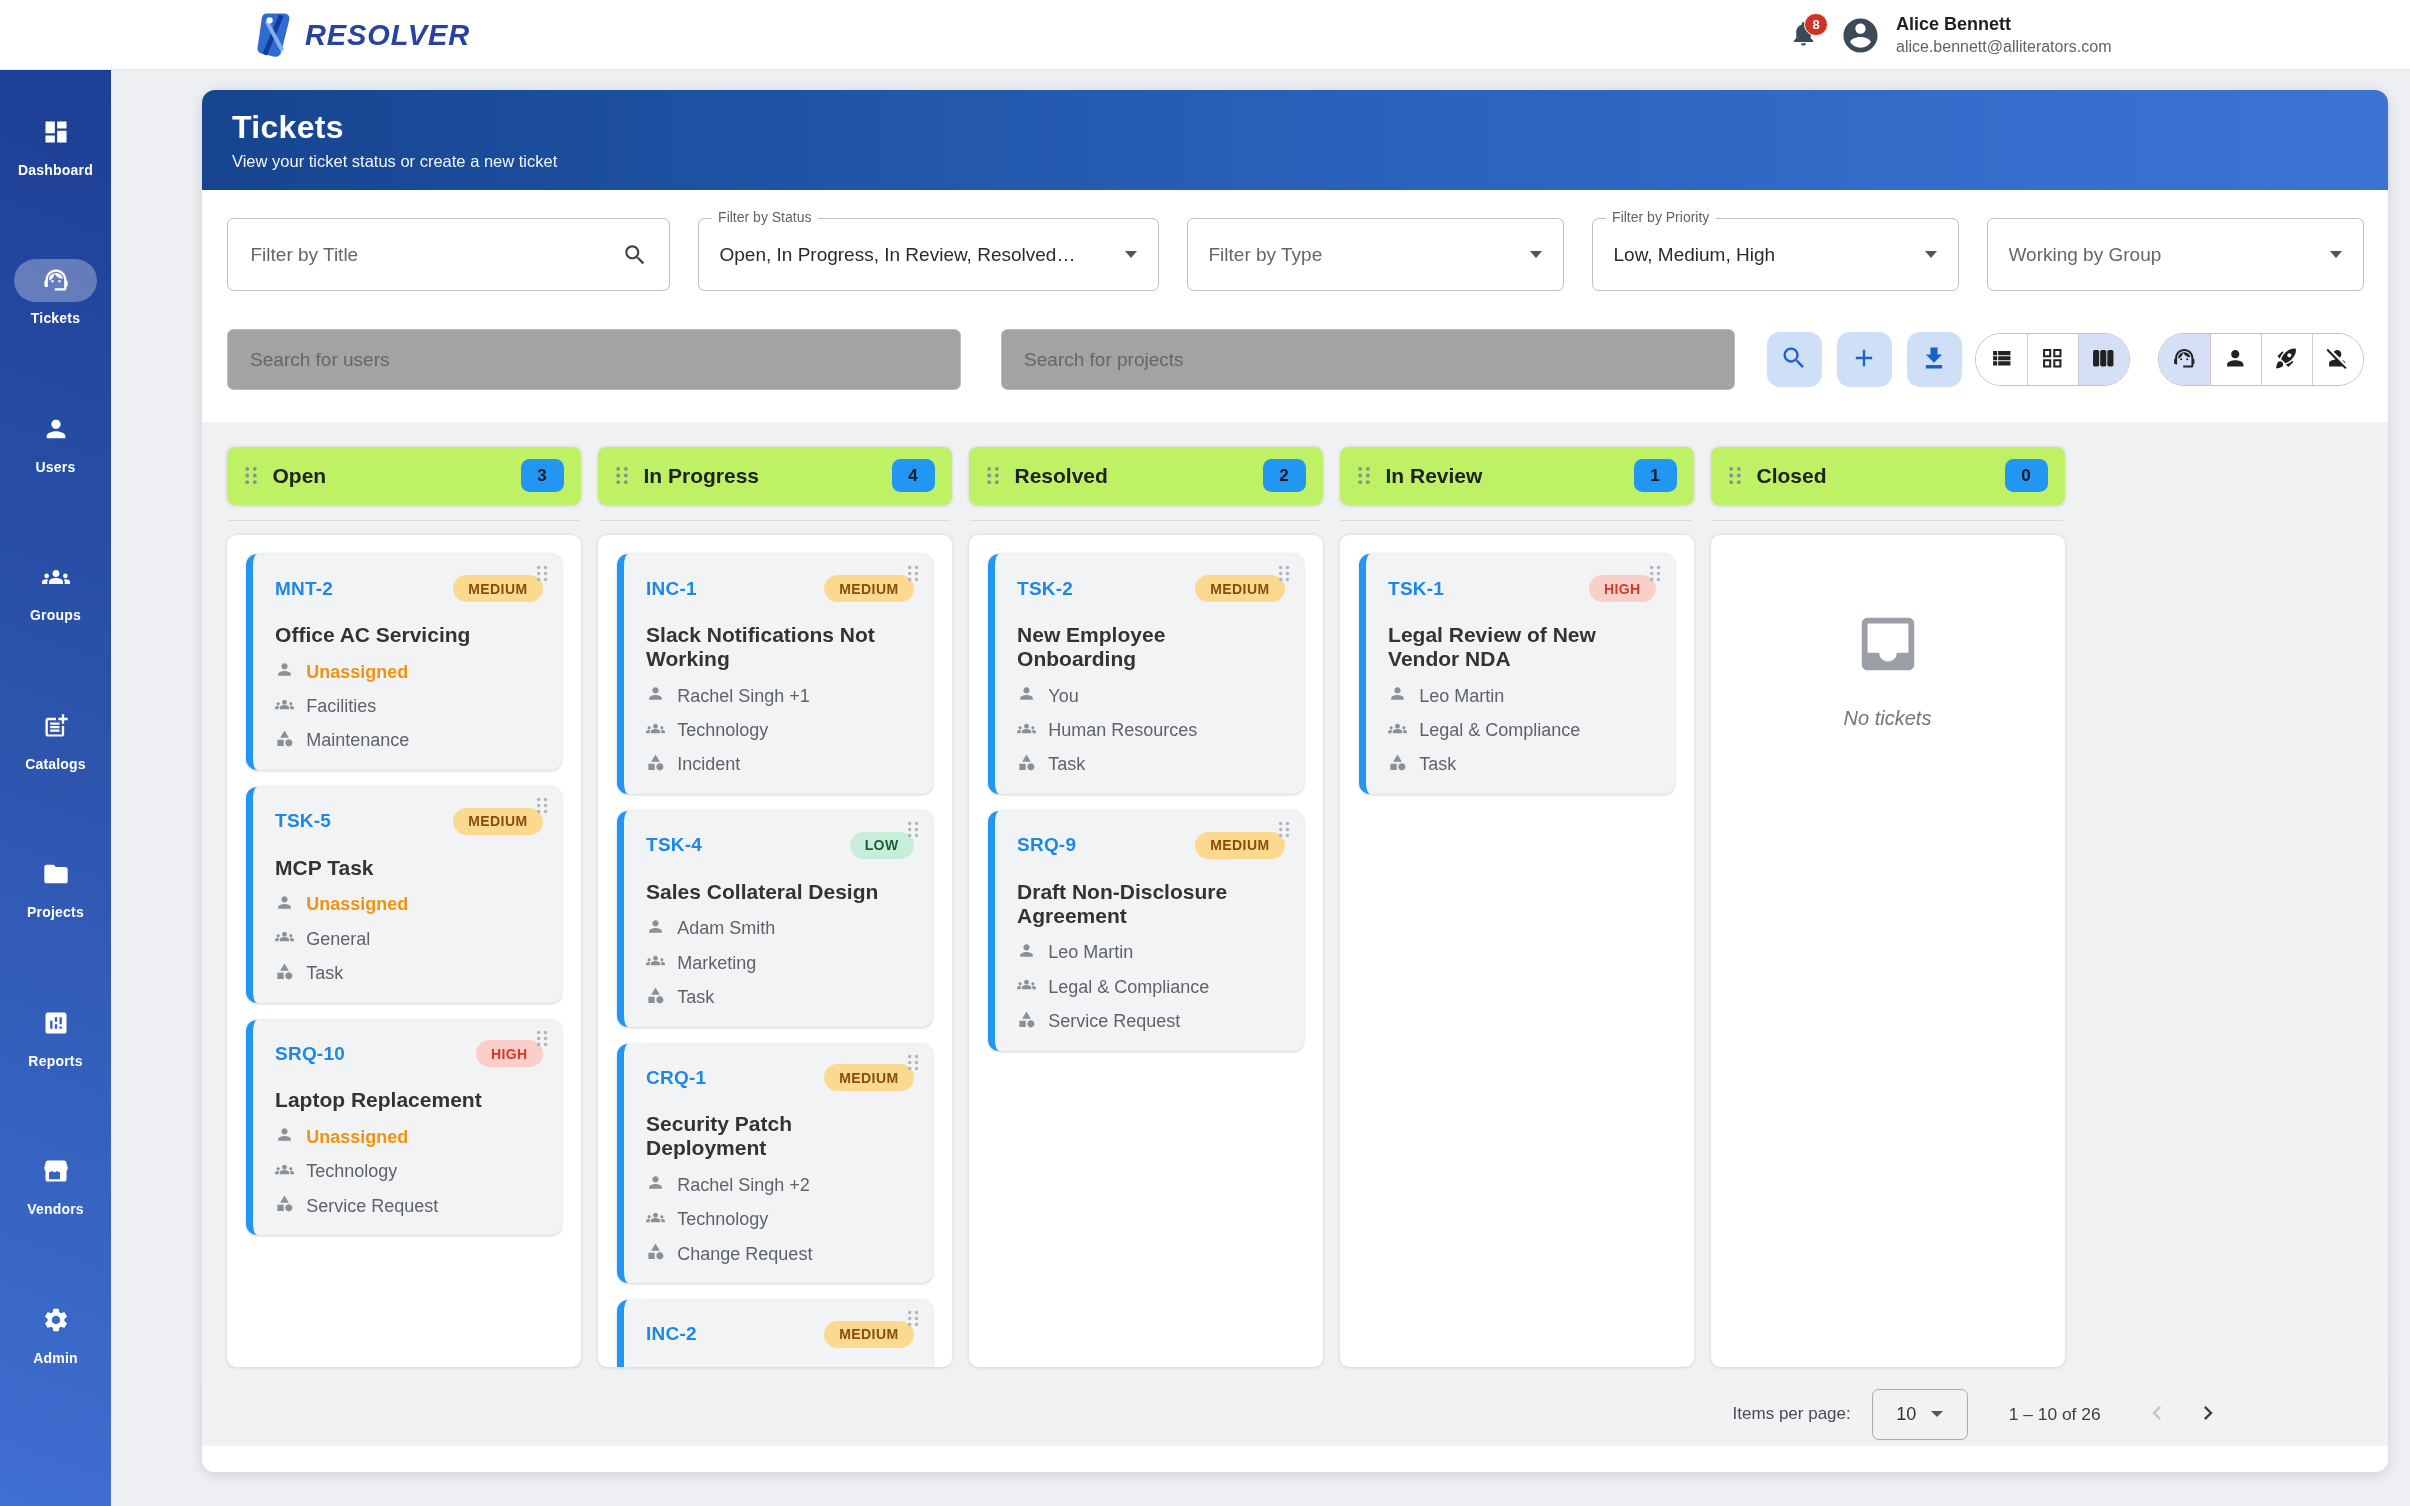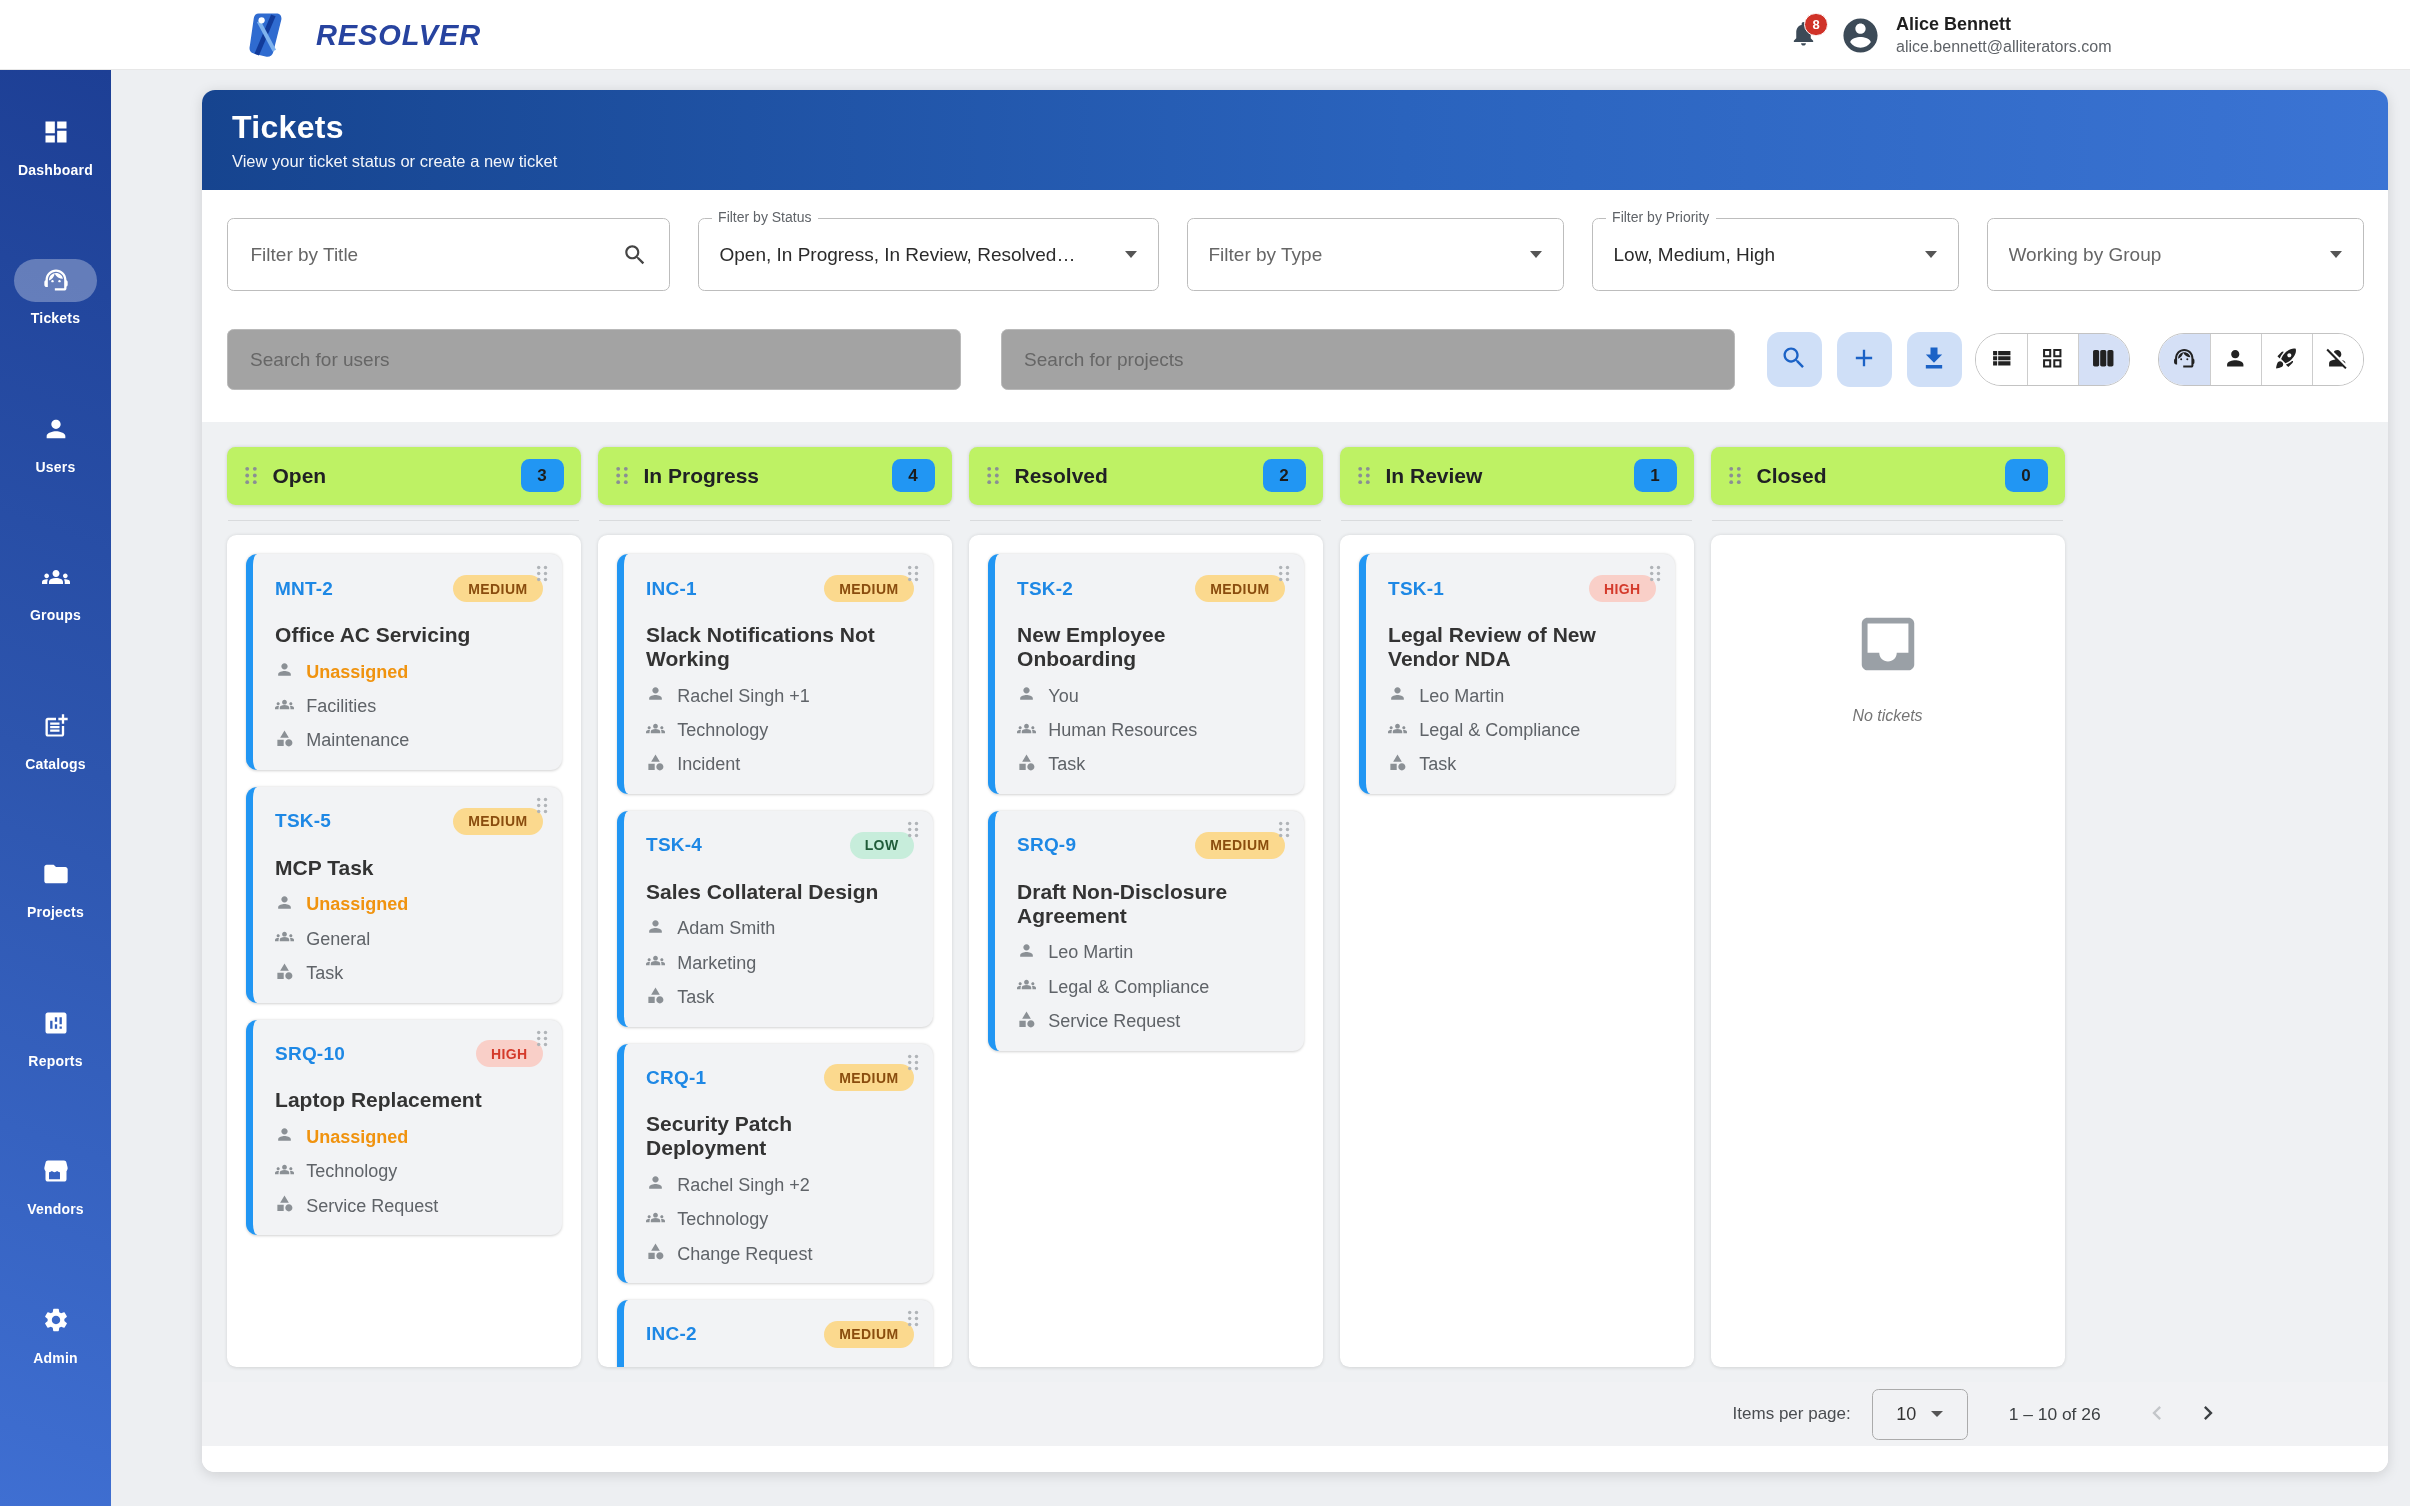--- a/index.html
+++ b/index.html
@@ -7,21 +7,21 @@
   body {
     width:2411px; height:1507px; overflow:hidden;
     background:#edeff2;
     font-family:"Liberation Sans", sans-serif;
     -webkit-font-smoothing:antialiased;
   }
   .app { position:relative; width:2411px; height:1507px; }
 
   
   .topbar { position:absolute; top:0; left:0; right:0; height:70px; background:#fff; border-bottom:0.9px solid #e7e7e7; z-index:20; }
-  .logo { position:absolute; left:243px; top:50%; transform:translateY(-50%); display:flex; align-items:center; gap:26px; }
+  .logo { position:absolute; left:251px; top:50%; transform:translateY(-50%); display:flex; align-items:center; gap:7px; }
   .logo-mark svg { width:47px; height:47px; display:block; }
   .logo-text { font-size:29px; font-weight:800; font-style:italic; color:#27439f; letter-spacing:0.9px; }
   .user-cluster { position:absolute; left:1782px; top:0; height:70px; display:flex; align-items:center; gap:15px; }
   .bell-wrap { position:relative; width:43px; height:43px; background:none; border:none; cursor:pointer; padding:0; }
   .bell-wrap svg { width:29px; height:29px; fill:#3c4a57; }
   .nbadge { position:absolute; top:-0.9px; right:-2.8px; min-width:23.5px; height:23.5px; padding:0 3.8px; border-radius:12.2px; background:#d03228; border:1.9px solid #fff; color:#fff; font-size:13px; font-weight:700; display:flex; align-items:center; justify-content:center; }
   .avatar { width:41px; height:41px; display:flex; cursor:pointer; }
   .avatar svg { width:41px; height:41px; fill:#3c4a57; }
   .uname { font-size:18px; font-weight:700; color:#1f1f1f; }
   .uemail { font-size:16px; color:#5f6368; margin-top:2.8px; }
@@ -92,21 +92,21 @@
   .chip-low { background:#c7eddb; color:#205c39; }
   .card-title { font-size:21px; font-weight:700; color:#333; margin:21px 0 13px; }
   .cinfo { display:flex; flex-direction:column; gap:10.4px; }
   .crow { display:flex; align-items:center; gap:12.2px; }
   .crow svg { width:19px; height:19px; fill:#8b9095; flex:none; }
   .crow span { font-size:18px; color:#5f6368; }
   .crow span.unassigned { color:#f0930f; font-weight:700; }
 
   .empty { display:flex; flex-direction:column; align-items:center; padding-top:55px; gap:24.5px; }
   .empty svg { width:70px; height:70px; fill:#9aa0a6; }
-  .empty-text { font-size:16px; color:#757575; font-style:italic; }
+  .empty-text { font-size:20px; color:#757575; font-style:italic; }
 
   
   .paginator { background:#f1f2f4; height:64px; display:flex; align-items:center; justify-content:flex-end; padding-right:160px; color:#3c4043; }
   .pg-label { font-size:17px; color:#4a4d51; }
   .psize { width:96px; height:51px; border:0.9px solid #ababab; border-radius:6.6px; display:flex; align-items:center; justify-content:center; gap:15px; margin-left:21px; background:transparent; cursor:pointer; }
   .psize .val { font-size:18px; color:#333; }
   .psize .caret { border-top-width:6.6px; margin-left:0; }
   .pg-range { font-size:17.4px; margin-left:41px; color:#3c4043; }
   .pg-btn { background:none; border:none; width:41px; height:41px; display:flex; align-items:center; justify-content:center; cursor:pointer; padding:0; }
   .pg-btn.prev { margin-left:36px; }

